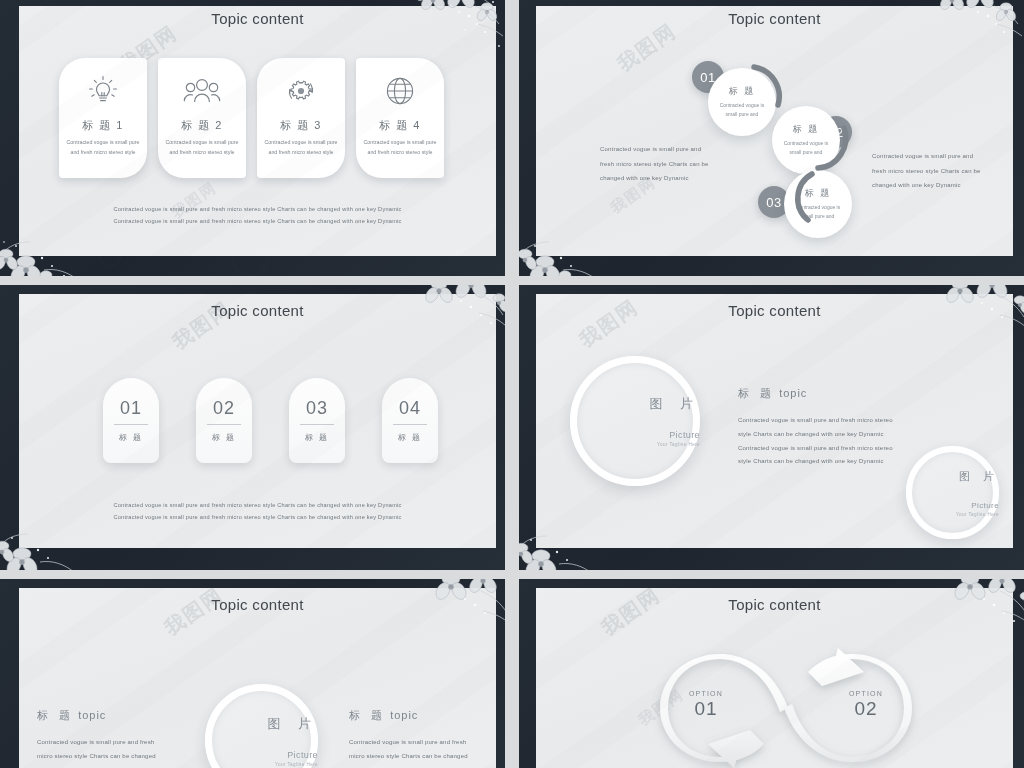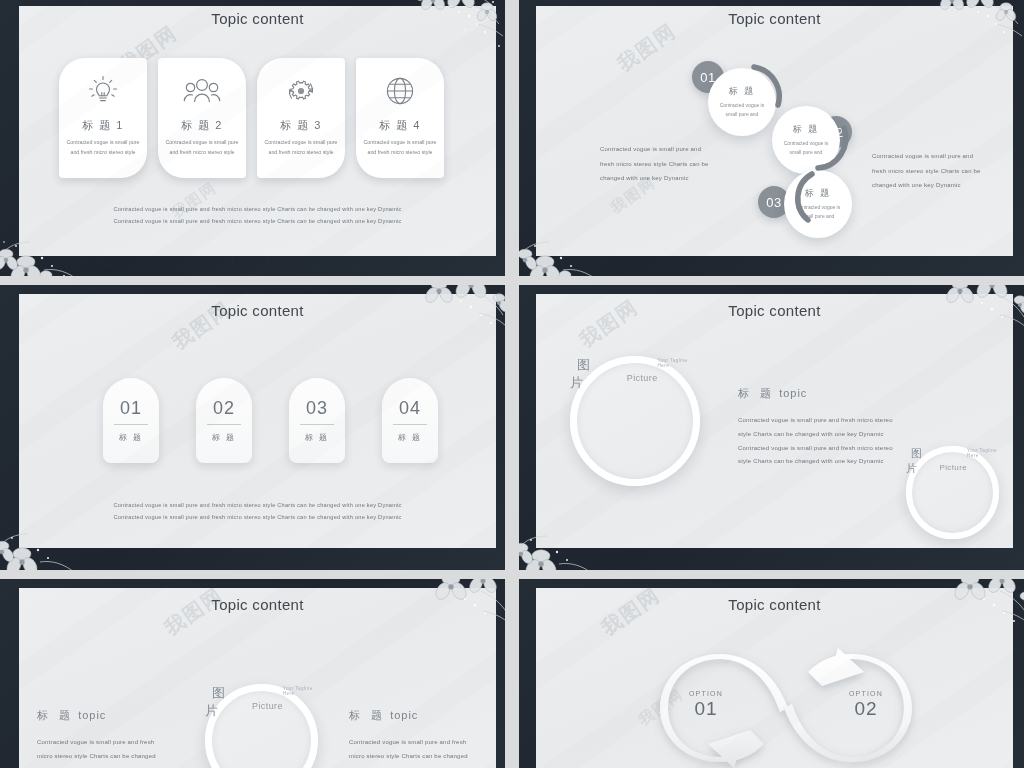--- a/index.html
+++ b/index.html
@@ -76,21 +76,21 @@
   .arch{width:56px;height:85px;background:linear-gradient(180deg,#fdfdfd 0%,#f6f7f8 100%);
     border-radius:28px 28px 8px 8px;box-shadow:0 3px 9px rgba(40,50,60,.14);
     display:flex;flex-direction:column;align-items:center;justify-content:center;position:relative;}
   .arch .num{font-size:18px;color:#6e767d;letter-spacing:1px;font-weight:300;}
   .arch .rule{width:34px;height:1px;background:#c9cdd1;margin:5px 0 7px;}
   .arch .lbl{font-size:8px;color:#767e85;letter-spacing:2px;}
 
   
   .piccircle{position:absolute;border-radius:50%;
     background:linear-gradient(150deg,#eef0f1,#e9ebed);
-    display:flex;align-items:flex-start;justify-content:center;z-index:3;}
+    display:flex;flex-direction:column;align-items:flex-end;justify-content:center;z-index:3;}
   .piccircle .ring{position:absolute;inset:0;border-radius:50%;
     border:7px solid #fff;box-shadow:0 5px 14px rgba(40,50,60,.14), inset 0 0 6px rgba(180,186,192,.35);}
   .piccircle .pc-cn{font-size:13px;color:#868e96;letter-spacing:7px;text-indent:7px;position:relative;}
   .piccircle .pc-en{font-size:9px;color:#959da5;margin-top:17px;position:relative;letter-spacing:.4px;}
   .piccircle .pc-tag{font-size:4.6px;color:#aab1b8;margin-top:2px;position:relative;letter-spacing:.4px;}
   .sect-title{position:absolute;font-size:11px;color:#7c848b;letter-spacing:1px;}
   .sect-title .cn{letter-spacing:4px;}
 
   
   .opt{position:absolute;text-align:center;z-index:5;}

